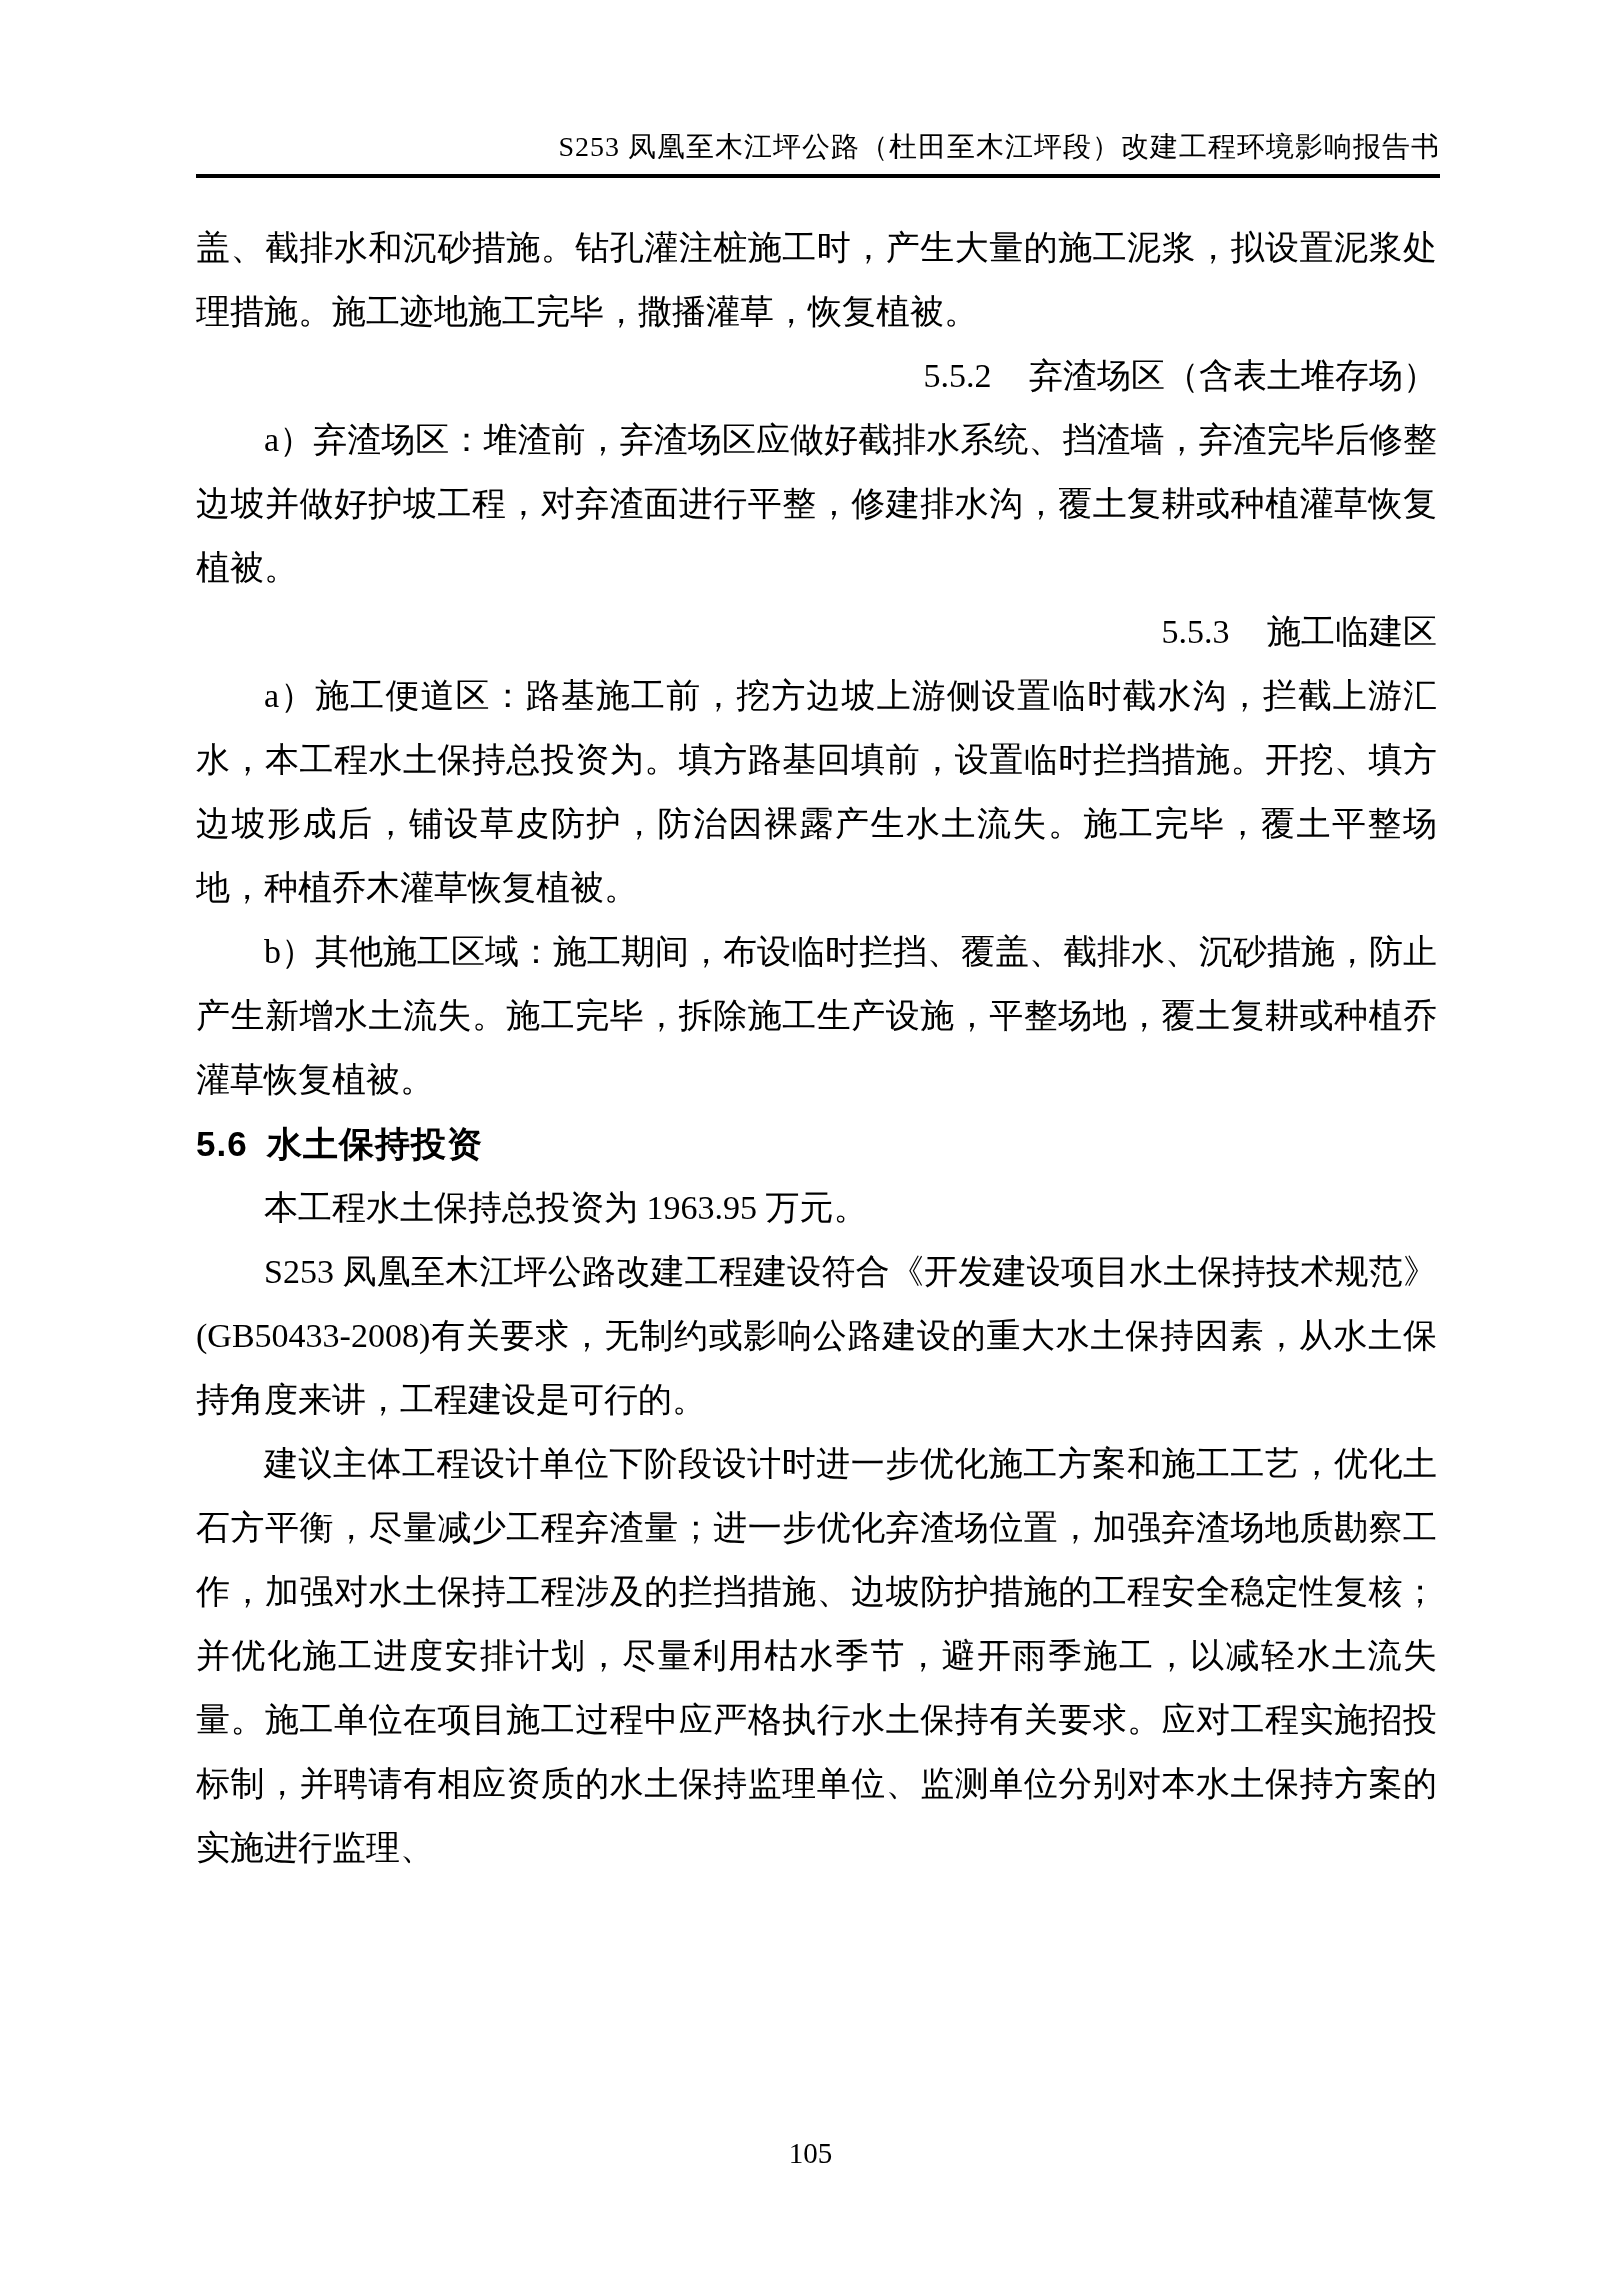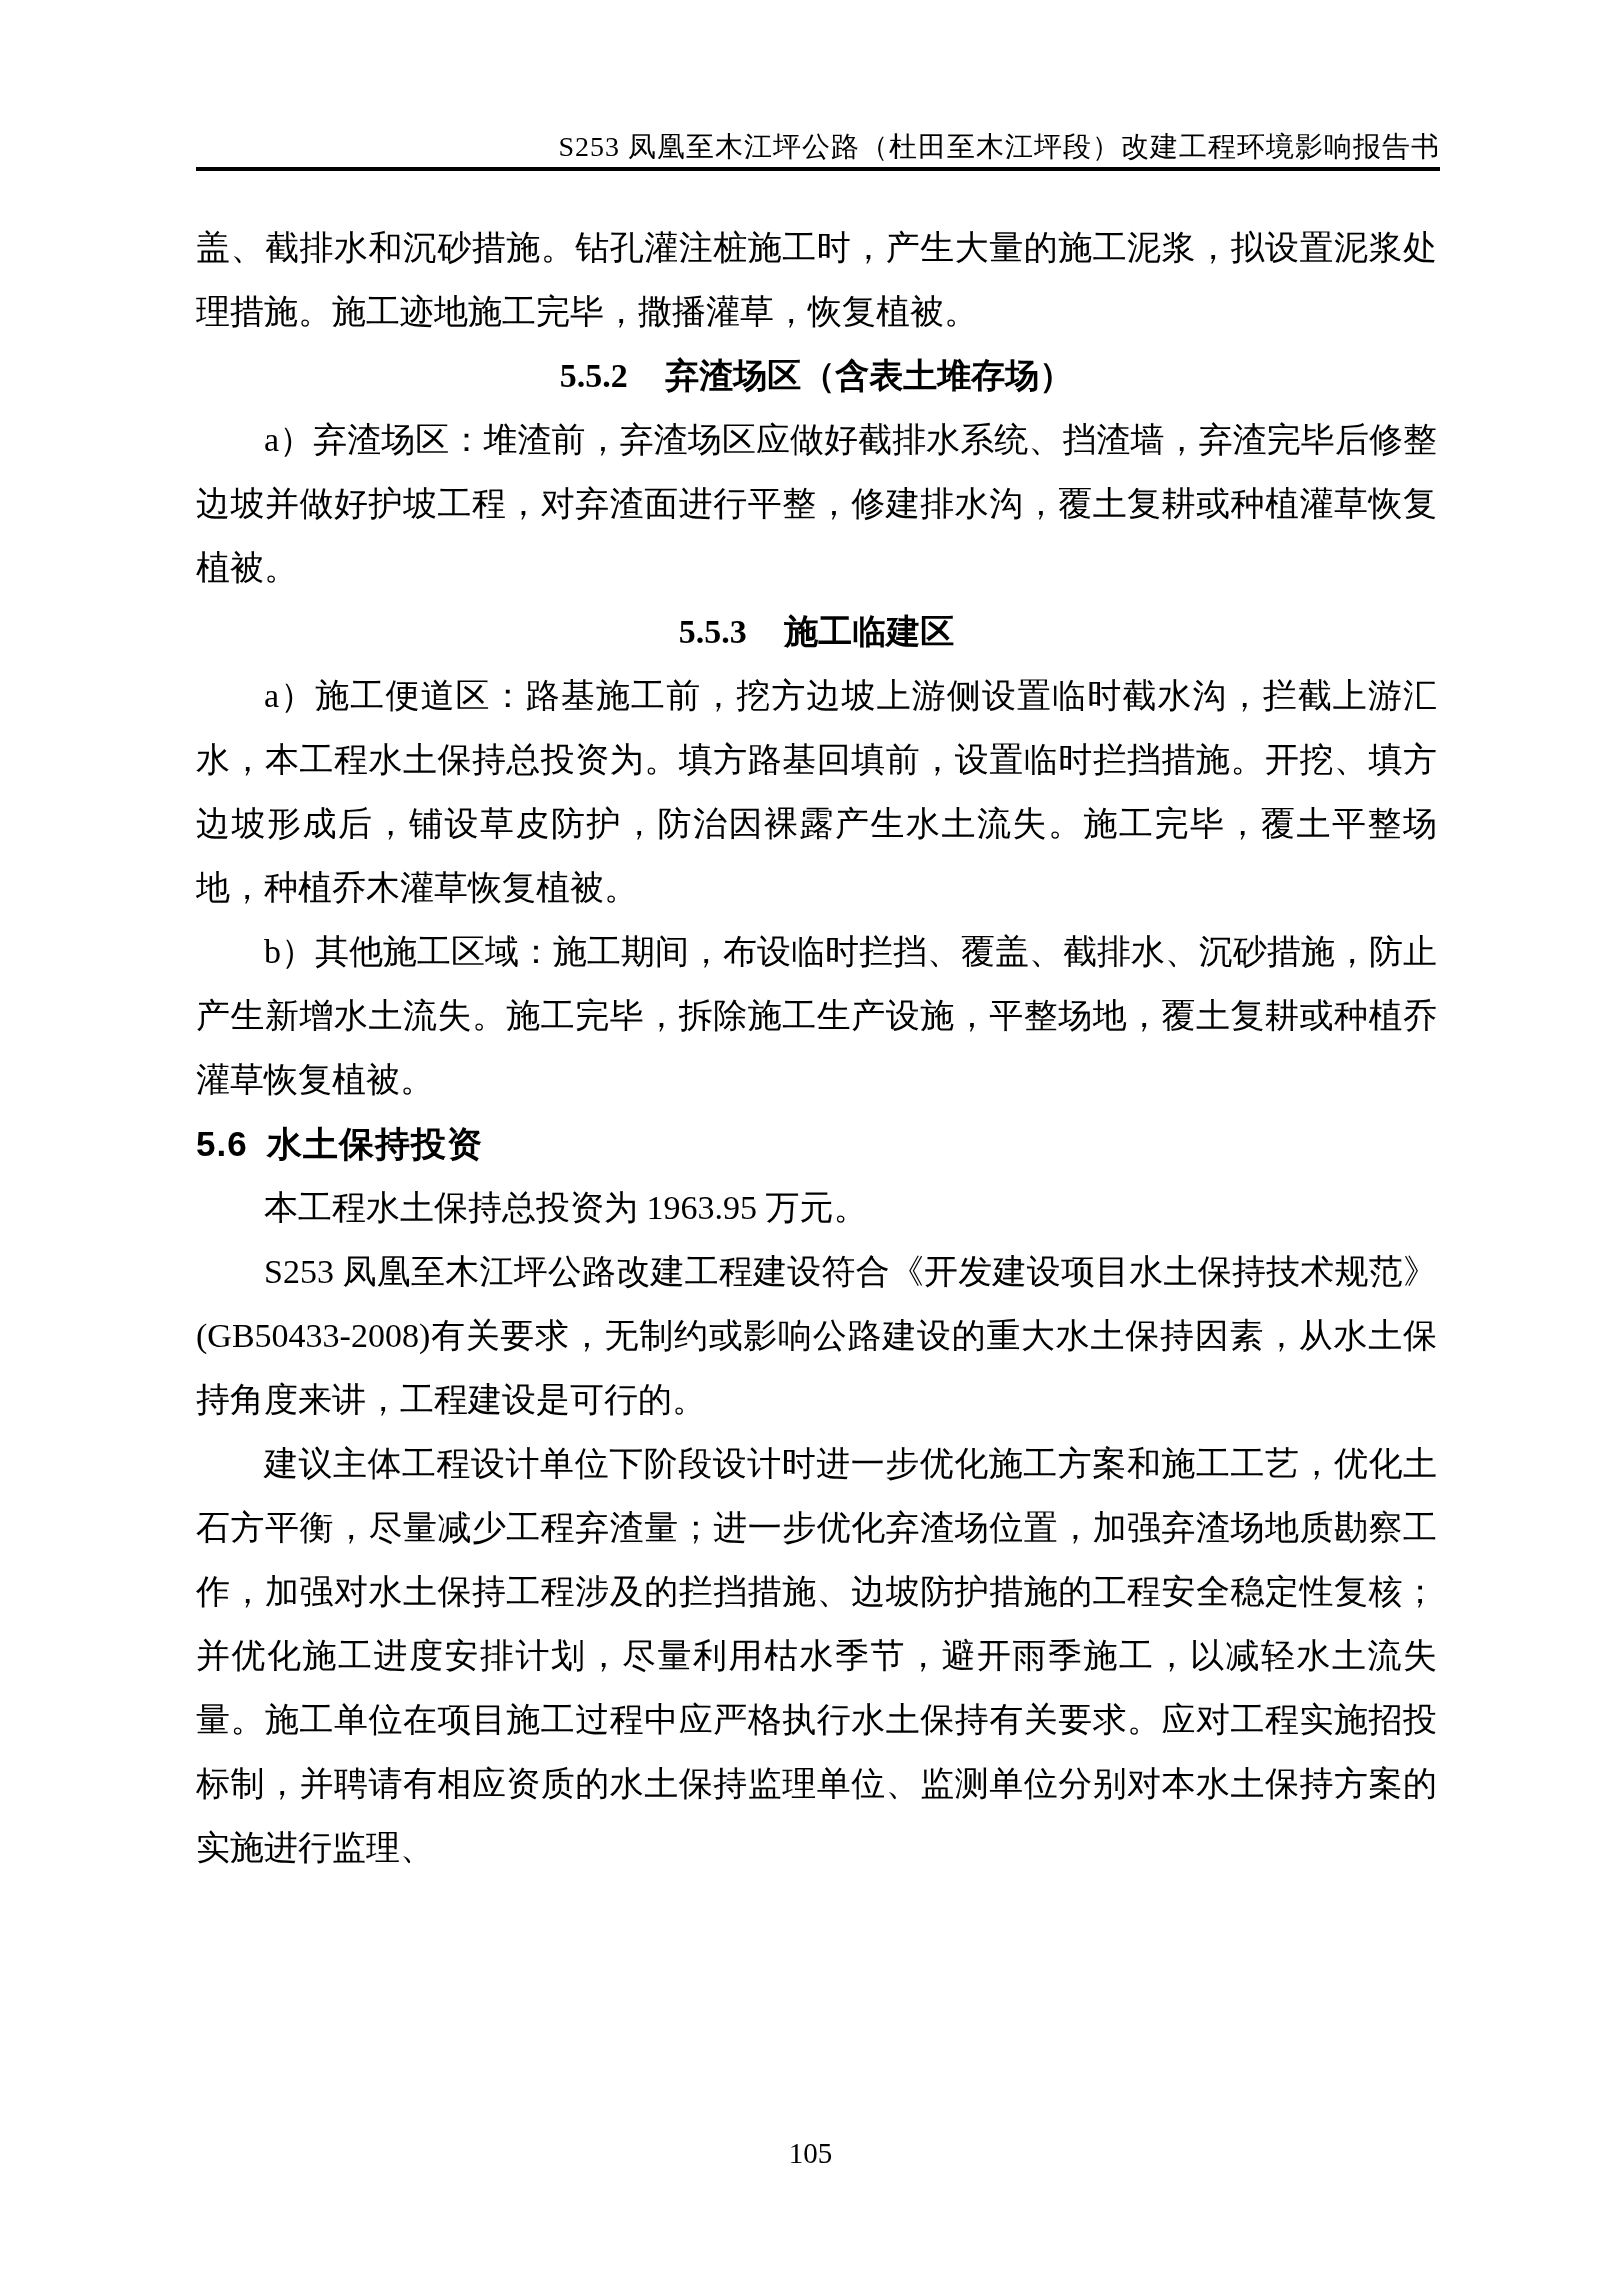--- a/index.html
+++ b/index.html
@@ -17,21 +17,21 @@
     overflow: hidden;
   }
   .page-header {
     position: absolute;
     left: 196px;
     right: 181px;
     top: 129px;
     text-align: right;
     font-size: 28px;
     line-height: 35px;
-    padding-bottom: 3px;
+    padding-bottom: 10px;
     border-bottom: 4.9px solid #000000;
     letter-spacing: 1px;
   }
   .doc-content {
     position: absolute;
     left: 196px;
     right: 184px;
     top: 216px;
     text-align: justify;
   }
@@ -43,22 +43,22 @@
     font-size: 34px;
     line-height: 64px;
   }
   p.body-par {
     text-indent: 2em;
   }
   p.body-cont {
     text-indent: 0;
   }
   h3.sec-heading {
-    font-weight: 700;
-    text-align: center;
+    font-weight: 400;
+    text-align: right;
   }
   h3.sec-heading .sec-num {
     margin-right: 1.1em;
   }
   h2.sec-heading-bold {
     font-family: "Liberation Sans", "DejaVu Sans", sans-serif;
     font-weight: 700;
     font-size: 35px;
     text-align: left;
     letter-spacing: 1px;

